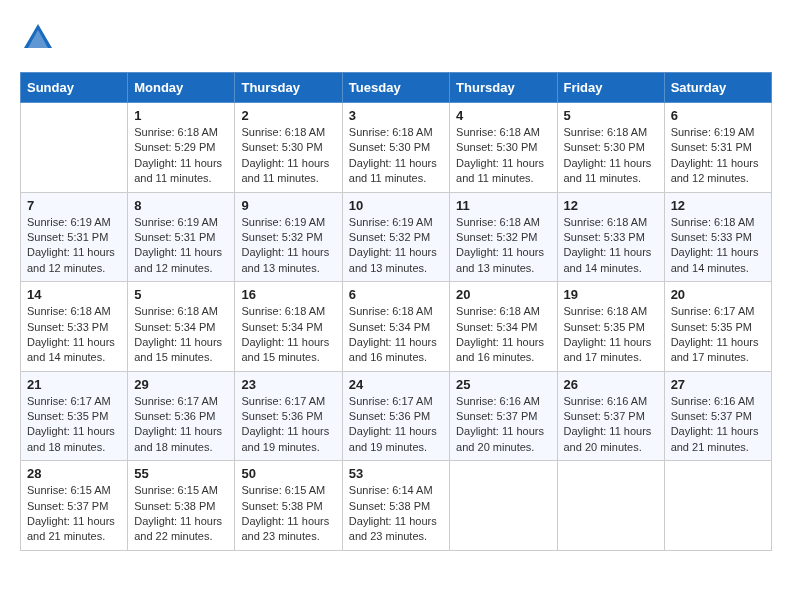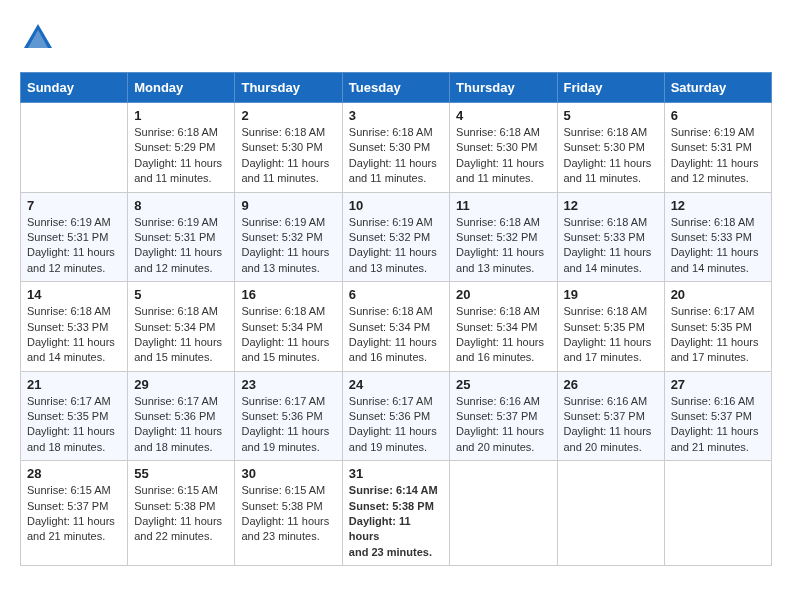--- a/index.html
+++ b/index.html
@@ -335,29 +335,29 @@
 and 21 minutes.</div>
         </td>
         <td>
           <span class="day-num">55</span>
           <div class="cell-info" style="white-space: pre-line;">Sunrise: 6:15 AM
 Sunset: 5:38 PM
 Daylight: 11 hours
 and 22 minutes.</div>
         </td>
         <td>
-          <span class="day-num">30</span>
+          <span class="day-num">50</span>
           <div class="cell-info" style="white-space: pre-line;">Sunrise: 6:15 AM
 Sunset: 5:38 PM
 Daylight: 11 hours
 and 23 minutes.</div>
         </td>
         <td>
-          <span class="day-num">31</span>
-          <div class="cell-info" style="white-space: pre-line; font-weight: bold;">Sunrise: 6:14 AM
+          <span class="day-num">53</span>
+          <div class="cell-info" style="white-space: pre-line;">Sunrise: 6:14 AM
 Sunset: 5:38 PM
 Daylight: 11 hours
 and 23 minutes.</div>
         </td>
         <td class="empty-cell"></td>
         <td class="empty-cell"></td>
         <td class="empty-cell"></td>
       </tr>
     </tbody>
 </table>

